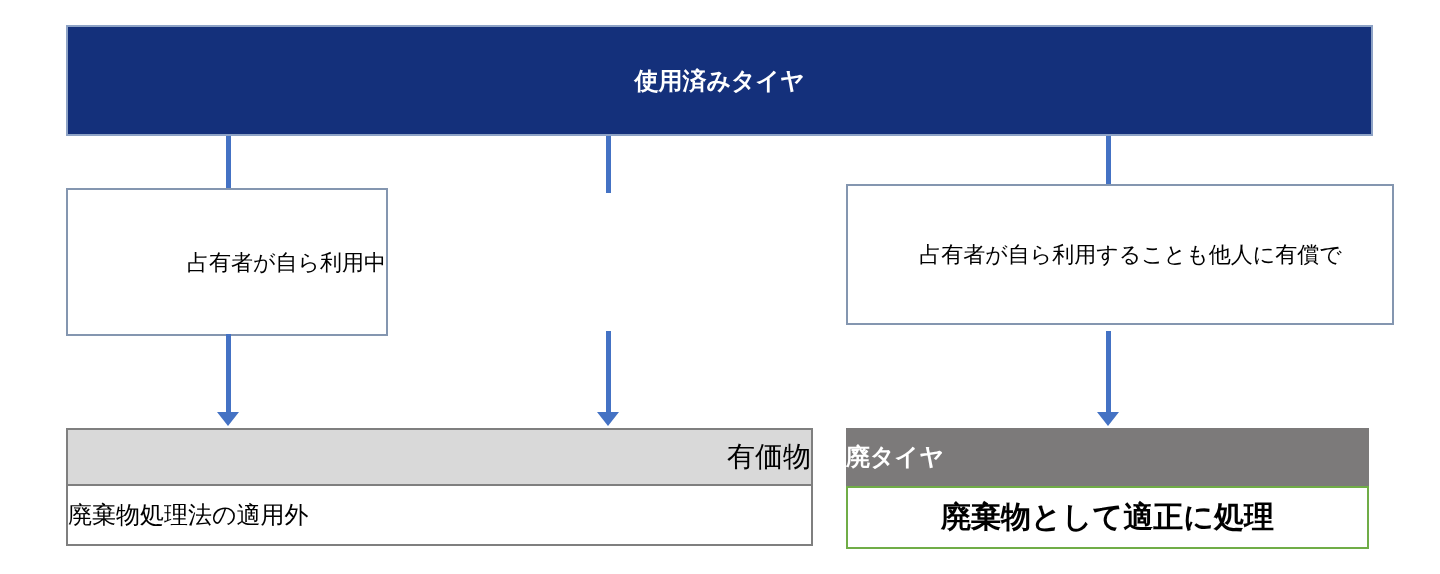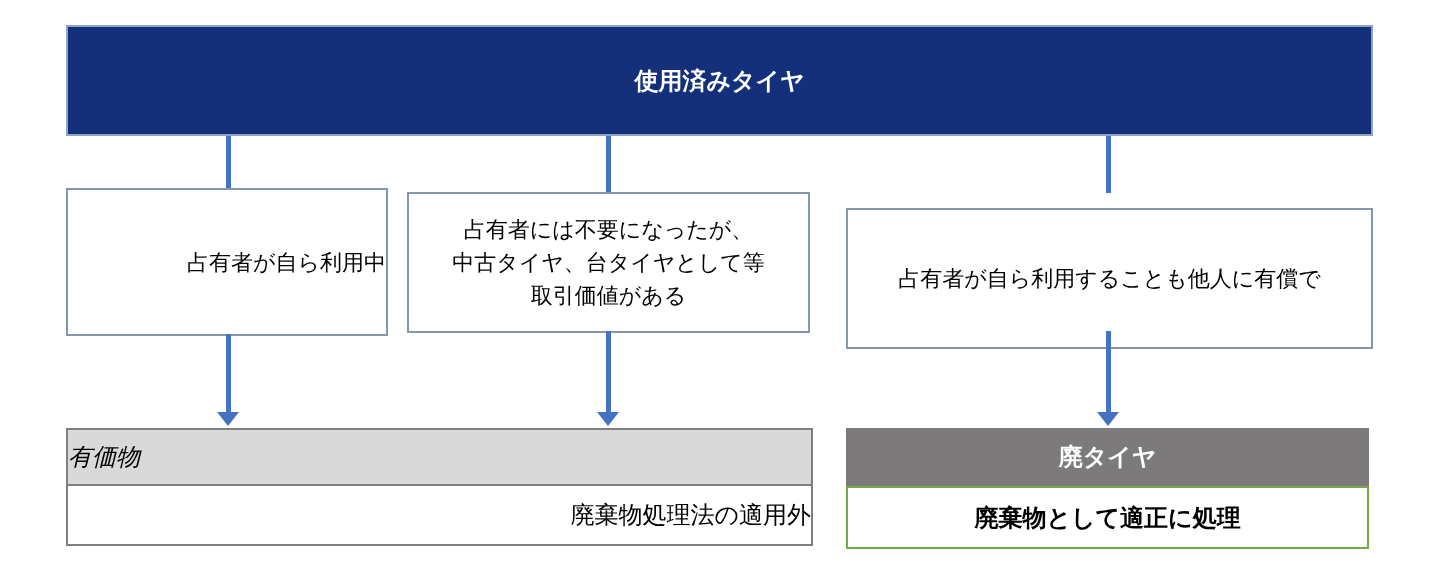--- a/index.html
+++ b/index.html
@@ -29,58 +29,58 @@
   .conn-2{left:606px;top:136px;height:57px;}
   .conn-3{left:1106px;top:136px;height:57px;}
 
   .cond{
     position:absolute;background:#ffffff;border:2px solid var(--cond-border);
     display:flex;align-items:center;justify-content:center;
     color:var(--text);font-size:22px;line-height:33px;text-align:center;
   }
   .cond-1{left:66px;top:188px;width:318px;height:144px;justify-content:flex-end;}
   .cond-2{left:407px;top:192px;width:399px;height:137px;}
-  .cond-3{left:846px;top:208px;width:523px;height:137px;}
+  .cond-3{left:846px;top:184px;width:523px;height:137px;padding-left:21px;}
 
   .arrow-line{position:absolute;width:5px;background:var(--connector);}
   .al-1{left:226px;top:334px;height:80px;}
   .al-2{left:606px;top:331px;height:83px;}
   .al-3{left:1106px;top:331px;height:83px;}
   .arrow-head{
     position:absolute;width:0;height:0;
     border-left:11px solid transparent;border-right:11px solid transparent;
     border-top:14px solid var(--connector);
   }
   .ah-1{left:217px;top:412px;}
   .ah-2{left:597px;top:412px;}
   .ah-3{left:1097px;top:412px;}
 
   .result{position:absolute;}
   .result-valuable{left:66px;top:428px;width:747px;}
   .result-waste{left:846px;top:428px;width:523px;}
 
   .rv-header{
     height:54px;background:var(--result-header-bg);border:2px solid var(--result-border);
-    display:flex;align-items:center;justify-content:flex-start;
-    color:var(--text);font-size:24px;font-style:italic;
+    display:flex;align-items:center;justify-content:flex-end;
+    color:var(--text);font-size:28px;
   }
   .rv-body{
     height:58px;background:#ffffff;border:2px solid var(--result-border);border-top:none;
-    display:flex;align-items:center;justify-content:flex-end;
+    display:flex;align-items:center;justify-content:flex-start;
     color:var(--text);font-size:24px;
   }
   .rw-header{
     height:58px;background:var(--waste-header-bg);
-    display:flex;align-items:center;justify-content:center;
+    display:flex;align-items:center;
     color:#ffffff;font-size:24px;font-weight:bold;
   }
   .rw-body{
     height:59px;background:#ffffff;border:2px solid var(--waste-border);
     display:flex;align-items:center;justify-content:center;
-    color:var(--text);font-size:24px;font-weight:bold;
+    color:var(--text);font-size:30px;font-weight:bold;
   }
 </style>
 </head>
 <body>
 
 <div class="stage">
 
   <div class="banner">
     <div>使用済みタイヤ</div>
   </div>
@@ -88,27 +88,20 @@
   <div class="conn conn-1"></div>
   <div class="conn conn-2"></div>
   <div class="conn conn-3"></div>
 
   <div class="cond cond-1">
     <div>
       <div>占有者が自ら利用中</div>
     </div>
   </div>
 
-  <div class="cond cond-2">
-    <div>
-      <div>占有者には不要になったが、</div>
-      <div>中古タイヤ、台タイヤとして等</div>
-      <div>取引価値がある</div>
-    </div>
-  </div>
 
   <div class="cond cond-3">
     <div>
       <div>占有者が自ら利用することも他人に有償で</div>
     </div>
   </div>
 
   <div class="arrow-line al-1"></div>
   <div class="arrow-head ah-1"></div>
   <div class="arrow-line al-2"></div>

